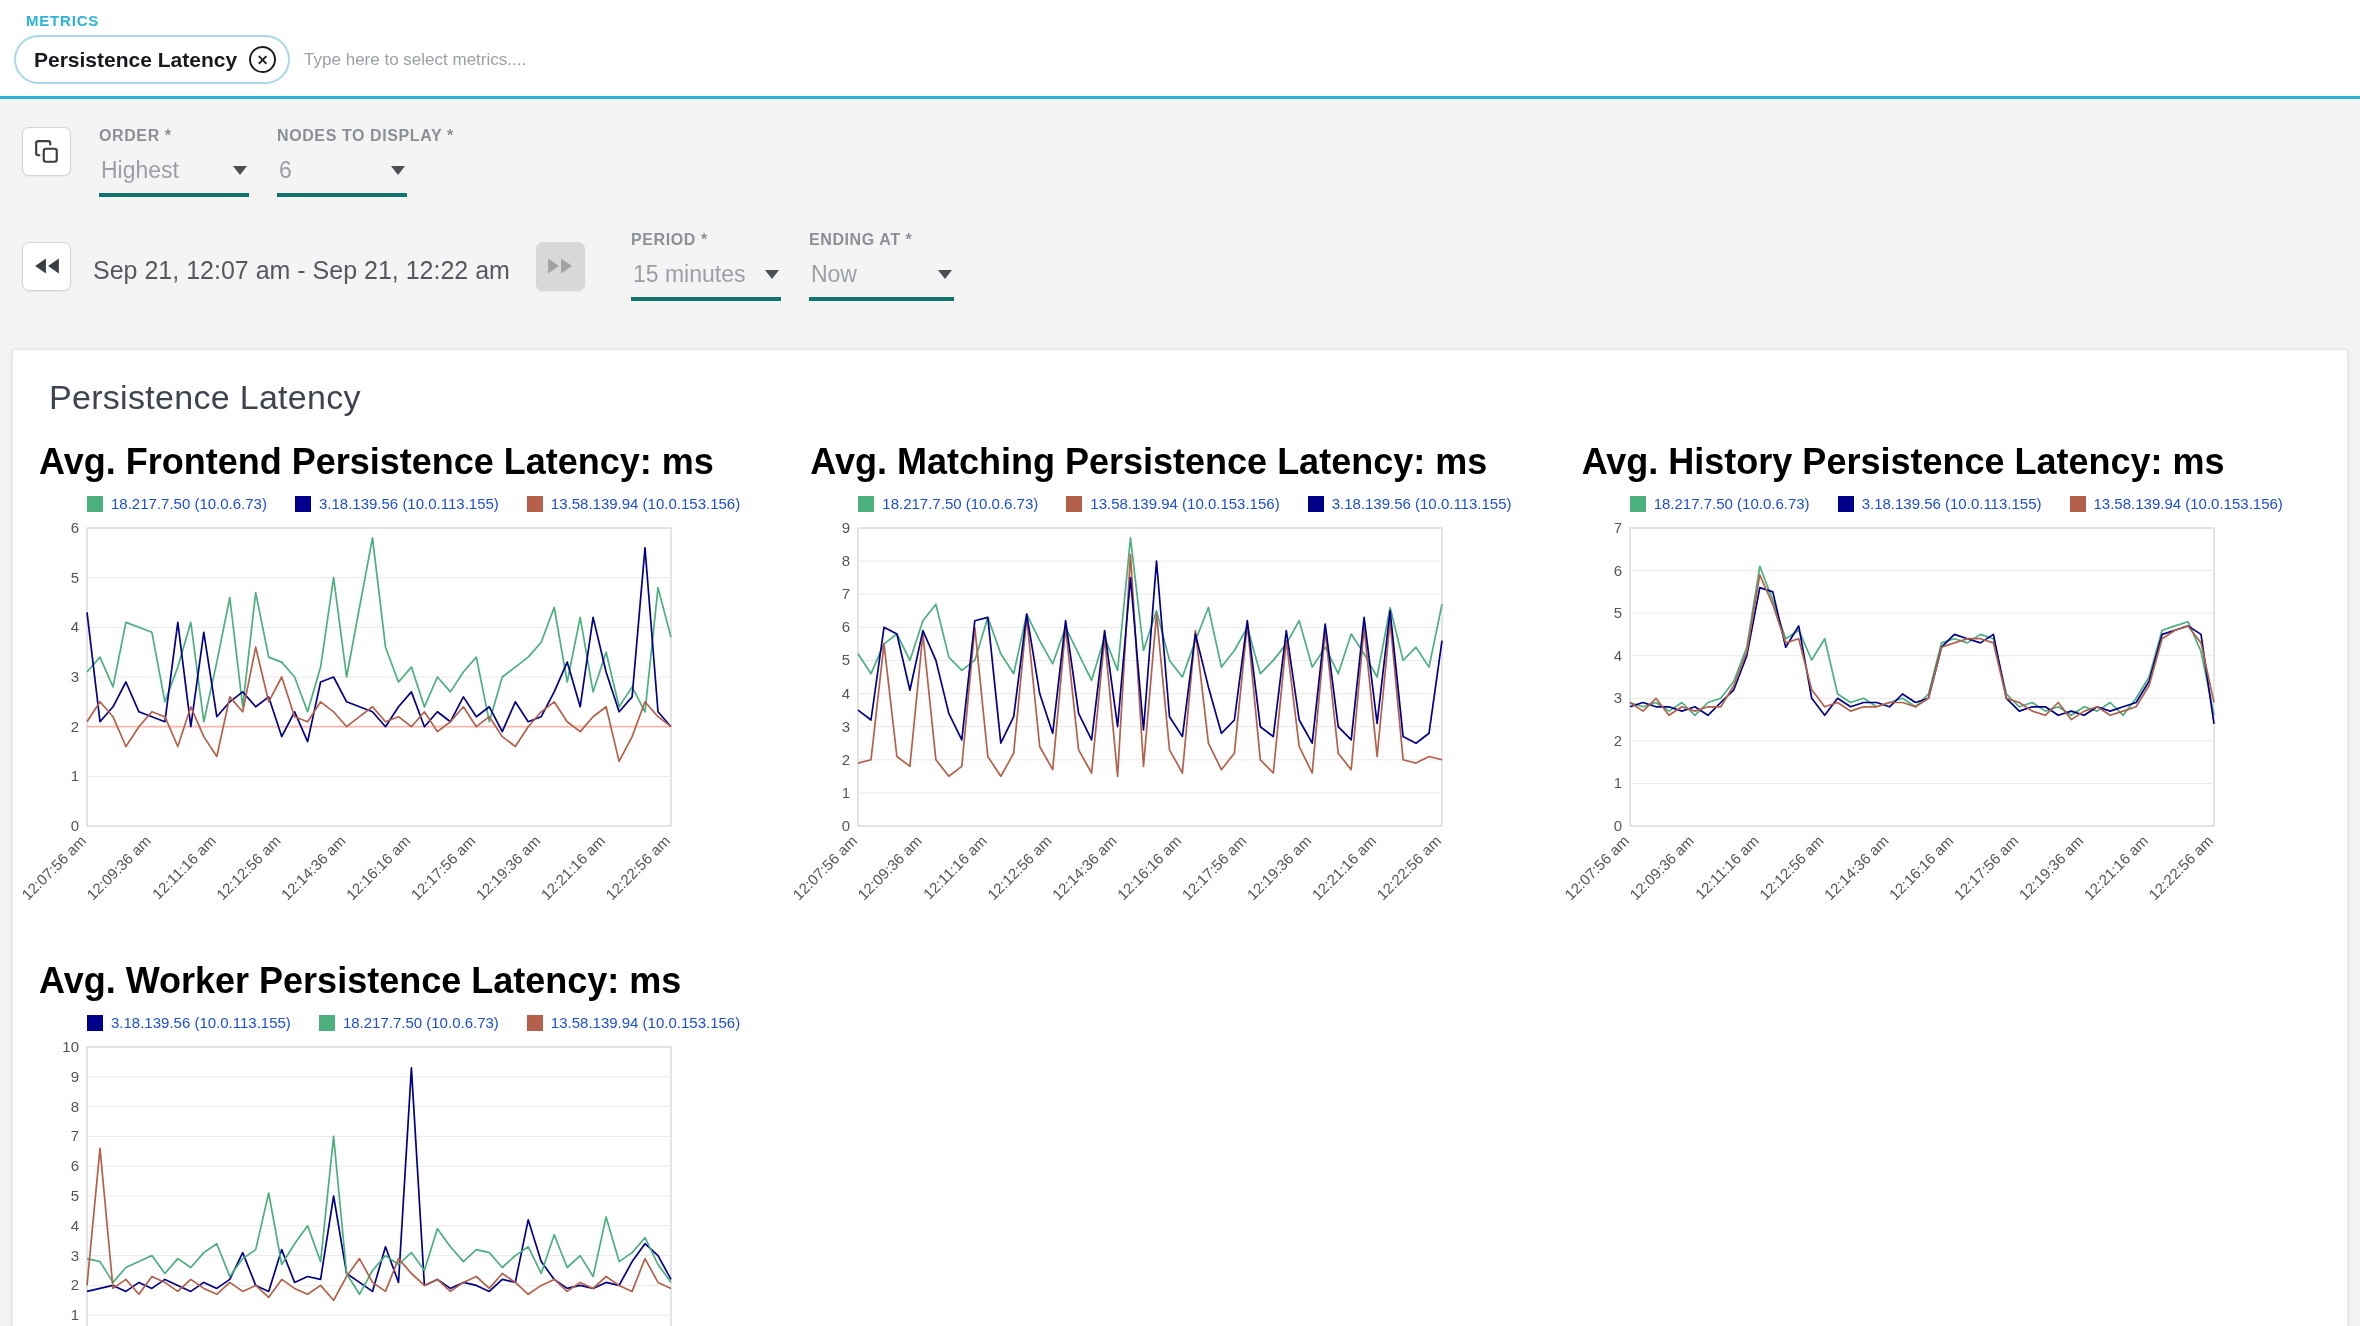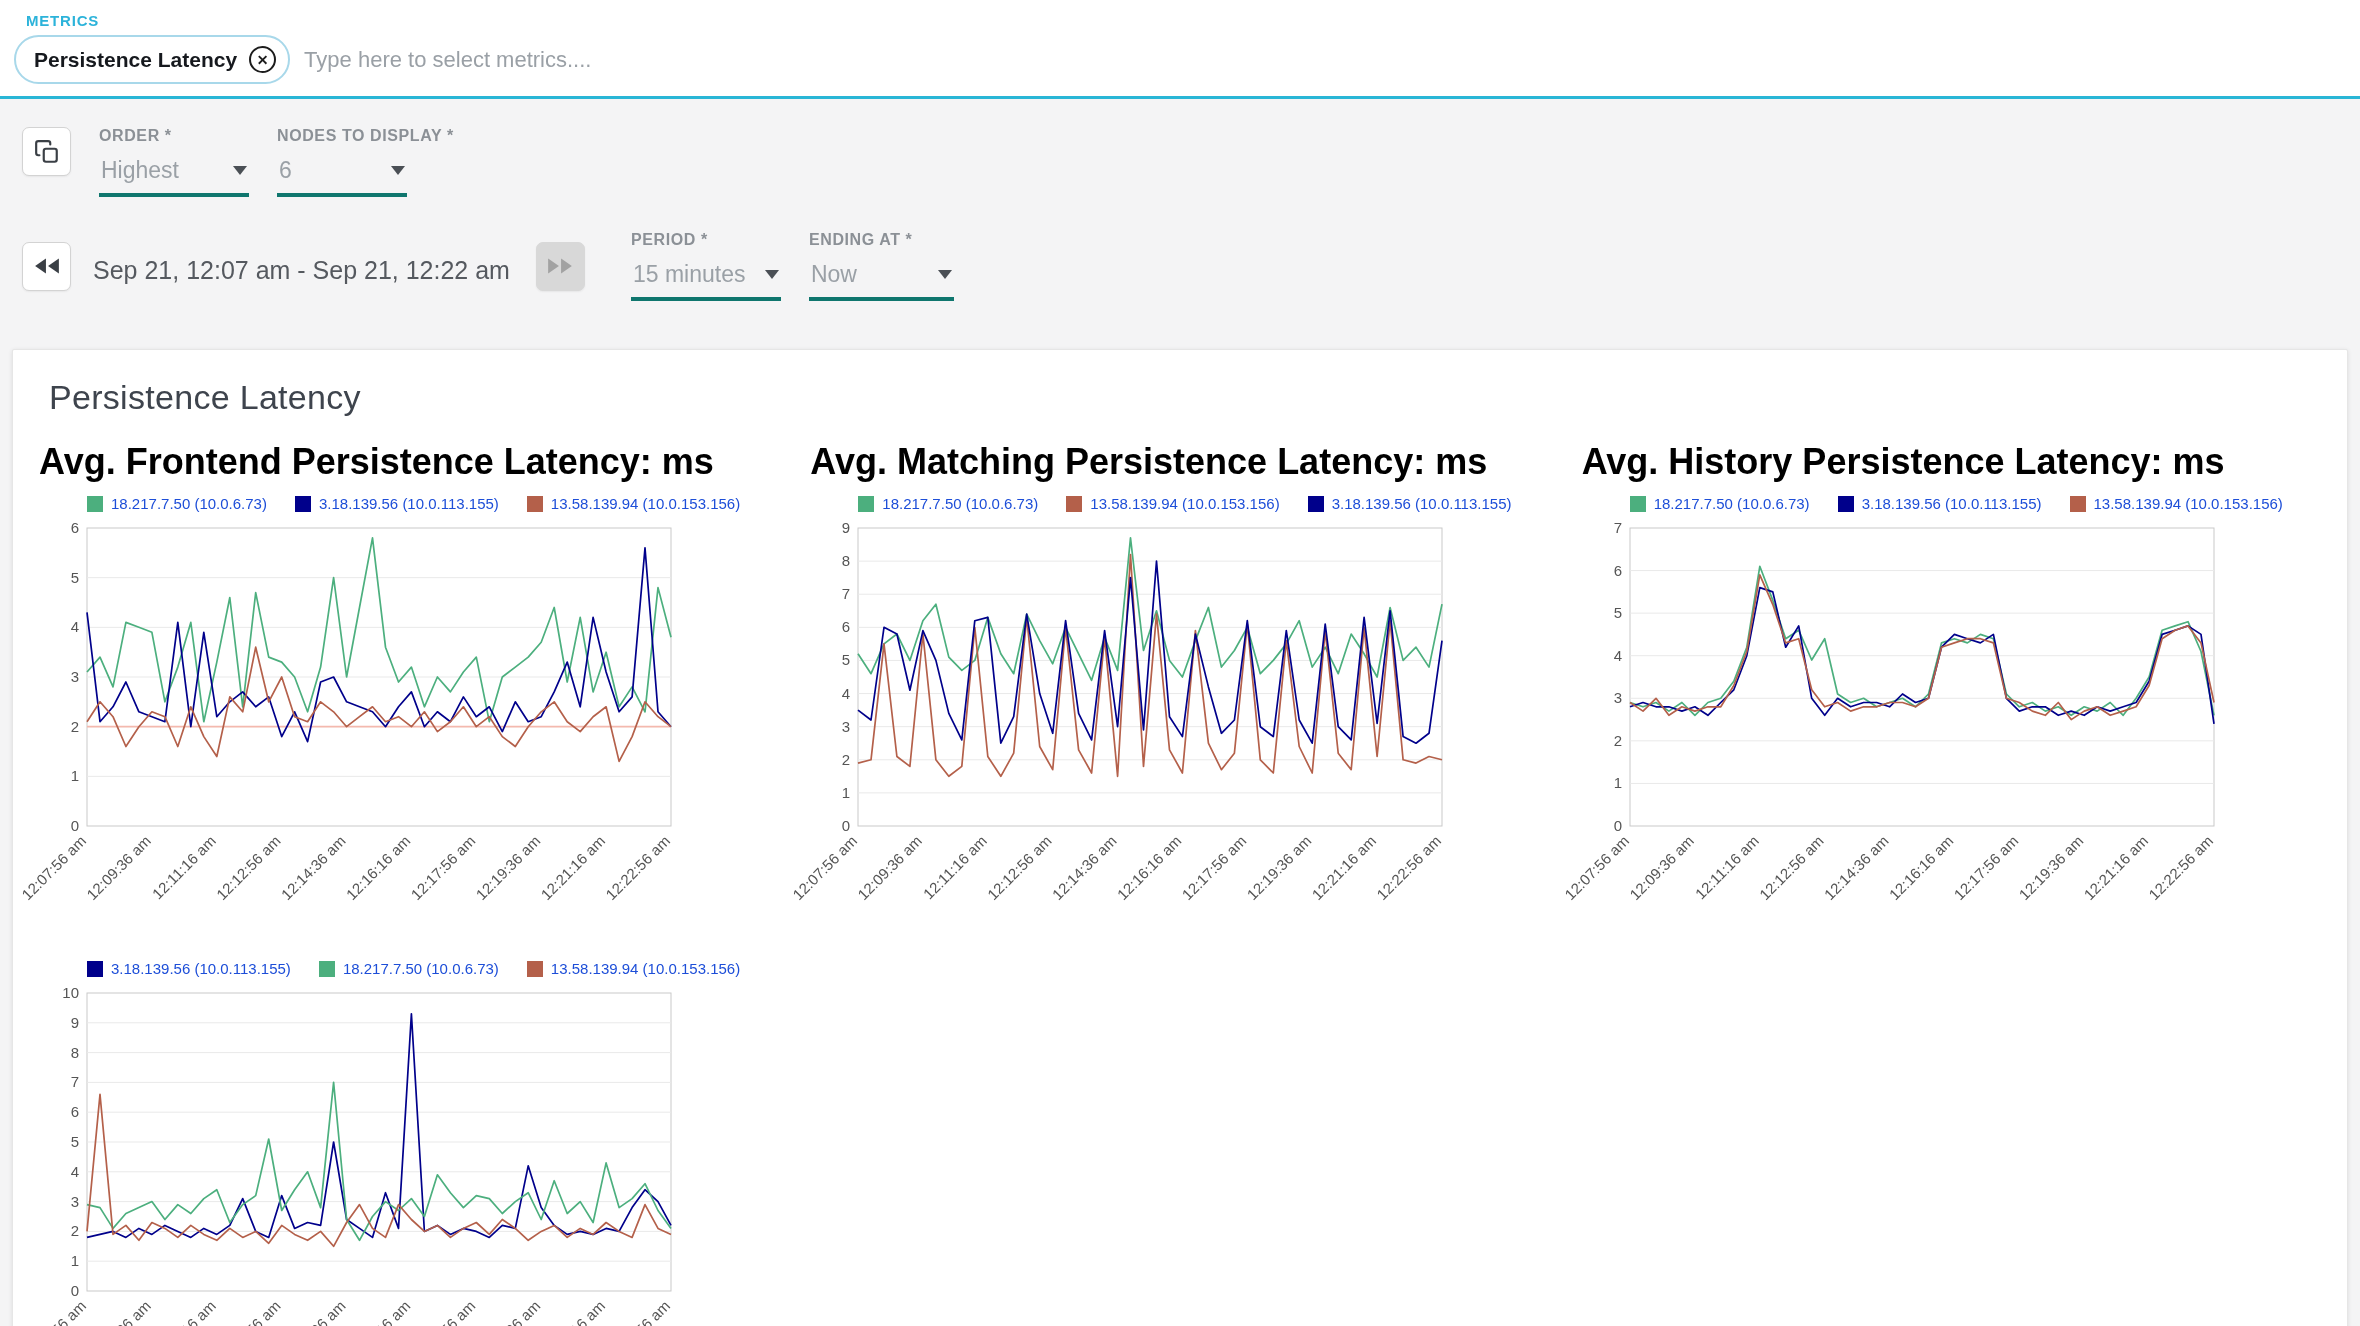--- a/index.html
+++ b/index.html
@@ -21,21 +21,21 @@
   }
   .metric-chip .chip-label { font-size: 21px; font-weight: bold; color: #16191e; }
   .chip-x {
     width: 27px; height: 27px; border: 2.5px solid #1c1c1c; border-radius: 50%;
     display: flex; align-items: center; justify-content: center;
     font-size: 14px; font-weight: bold; color: #1c1c1c; cursor: pointer;
   }
   .metrics-input {
     flex: 1; border: none; outline: none; background: transparent;
     font-family: "Liberation Sans", sans-serif;
-    font-size: 22px; color: #3c4046; margin-left: 14px;
+    font-size: 17px; color: #3c4046; margin-left: 14px;
   }
   .metrics-input::placeholder { color: #9aa0a6; }
 
   
   .controls { padding: 28px 0 34px 22px; }
   .controls-row { display: flex; align-items: flex-start; }
   .controls-row + .controls-row { margin-top: 34px; align-items: center; }
 
   .icon-btn {
     width: 49px; height: 49px; border-radius: 7px;
@@ -322,20 +322,21 @@
             <text x="559.1111111111111" y="324" transform="rotate(-45 559.1111111111111 324)" text-anchor="end" font-size="15" fill="#555">12:21:16 am</text>
             <text x="624" y="324" transform="rotate(-45 624 324)" text-anchor="end" font-size="15" fill="#555">12:22:56 am</text>
             <polyline points="40.0,184.5 53.0,188.8 66.0,184.5 78.9,193.1 91.9,184.5 104.9,197.3 117.9,184.5 130.8,180.3 143.8,163.3 156.8,129.2 169.8,48.3 182.8,82.4 195.7,120.7 208.7,112.2 221.7,142.0 234.7,120.7 247.6,176.0 260.6,184.5 273.6,180.3 286.6,188.8 299.6,184.5 312.5,180.3 325.5,188.8 338.5,176.0 351.5,124.9 364.4,120.7 377.4,124.9 390.4,116.4 403.4,120.7 416.4,176.0 429.3,188.8 442.3,184.5 455.3,193.1 468.3,188.8 481.2,197.3 494.2,188.8 507.2,193.1 520.2,184.5 533.2,197.3 546.1,180.3 559.1,159.0 572.1,112.2 585.1,107.9 598.0,103.7 611.0,133.5 624.0,197.3" fill="none" stroke="#4caf7e" stroke-width="1.7" stroke-linejoin="round"></polyline>
             <polyline points="40.0,188.8 53.0,184.5 66.0,188.8 78.9,188.8 91.9,193.1 104.9,188.8 117.9,197.3 130.8,184.5 143.8,171.8 156.8,137.7 169.8,69.6 182.8,73.9 195.7,129.2 208.7,107.9 221.7,180.3 234.7,197.3 247.6,180.3 260.6,188.8 273.6,184.5 286.6,184.5 299.6,188.8 312.5,176.0 325.5,184.5 338.5,180.3 351.5,129.2 364.4,116.4 377.4,120.7 390.4,124.9 403.4,116.4 416.4,180.3 429.3,193.1 442.3,188.8 455.3,188.8 468.3,197.3 481.2,193.1 494.2,197.3 507.2,188.8 520.2,193.1 533.2,188.8 546.1,184.5 559.1,163.3 572.1,116.4 585.1,112.2 598.0,107.9 611.0,116.4 624.0,205.8" fill="none" stroke="#00008b" stroke-width="1.7" stroke-linejoin="round"></polyline>
             <polyline points="40.0,184.5 53.0,193.1 66.0,180.3 78.9,197.3 91.9,188.8 104.9,193.1 117.9,188.8 130.8,188.8 143.8,167.5 156.8,133.5 169.8,56.8 182.8,86.6 195.7,124.9 208.7,120.7 221.7,171.8 234.7,188.8 247.6,184.5 260.6,193.1 273.6,188.8 286.6,188.8 299.6,184.5 312.5,184.5 325.5,188.8 338.5,180.3 351.5,129.2 364.4,124.9 377.4,120.7 390.4,120.7 403.4,124.9 416.4,180.3 429.3,184.5 442.3,193.1 455.3,197.3 468.3,184.5 481.2,201.6 494.2,193.1 507.2,188.8 520.2,197.3 533.2,193.1 546.1,188.8 559.1,167.5 572.1,120.7 585.1,112.2 598.0,107.9 611.0,124.9 624.0,184.5" fill="none" stroke="#b4604a" stroke-width="1.7" stroke-linejoin="round"></polyline>
           </svg>
         </div>
     </div>
 
     <div class="chart-card">
+      <div class="chart-title">Avg. Worker Persistence Latency: ms</div>
       <div class="legend">
           <span class="legend-item">
             <span class="swatch" style="background: rgb(0, 0, 139);"></span>
             <span>3.18.139.56 (10.0.113.155)</span>
           </span>
           <span class="legend-item">
             <span class="swatch" style="background: rgb(76, 175, 126);"></span>
             <span>18.217.7.50 (10.0.6.73)</span>
           </span>
           <span class="legend-item">

